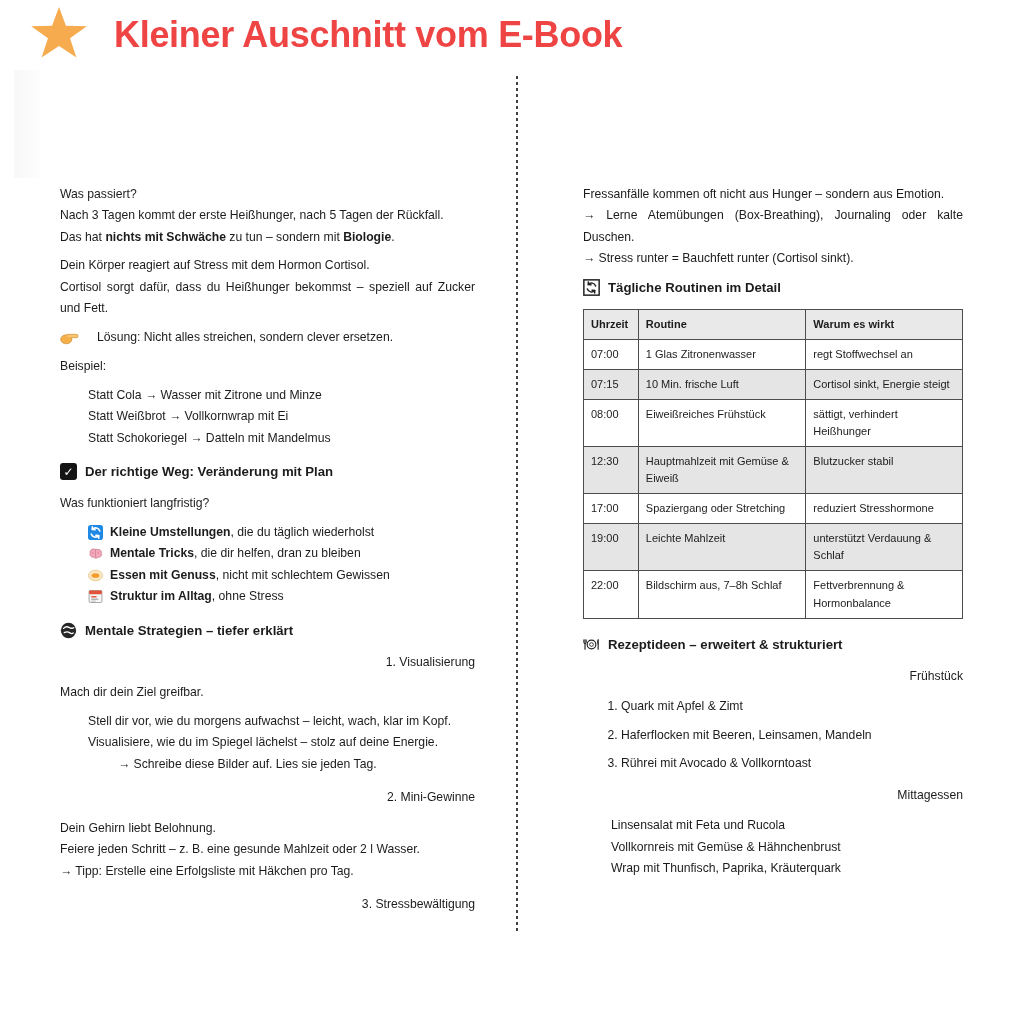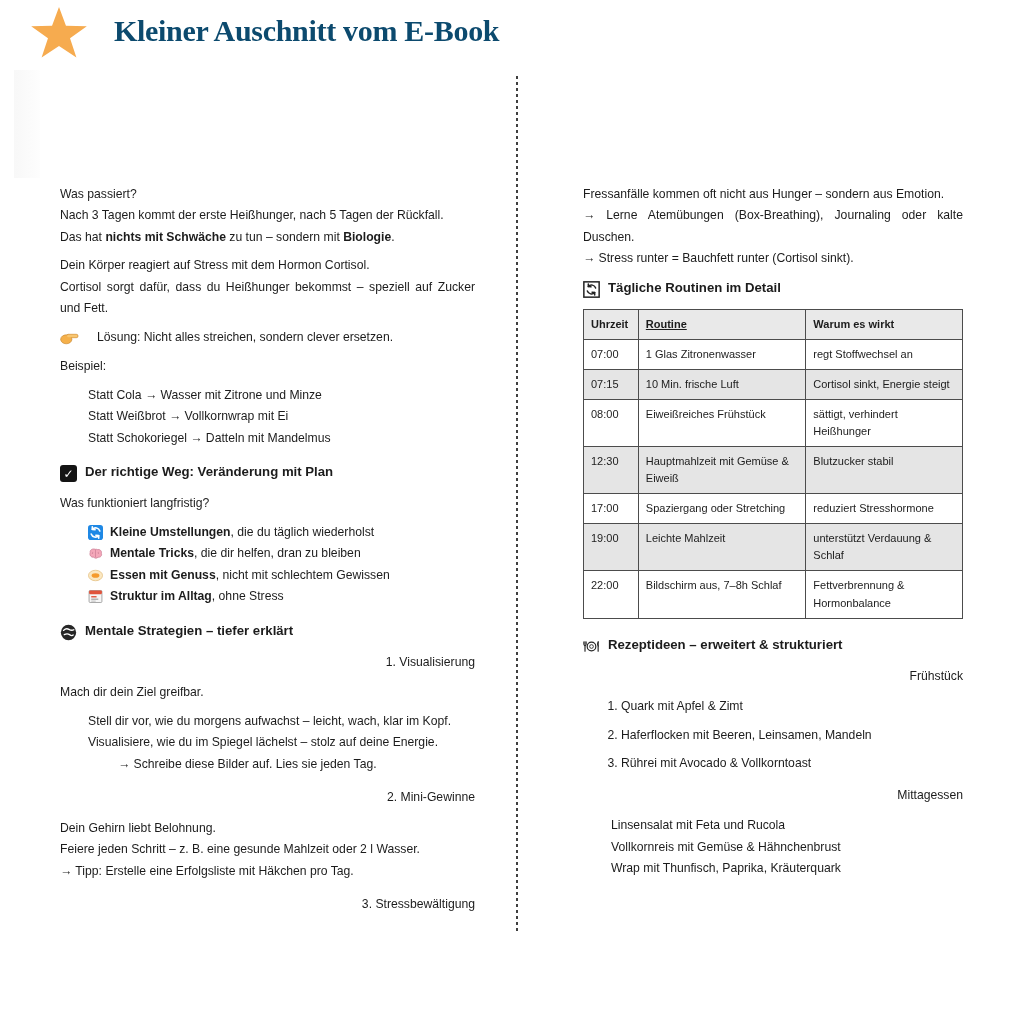--- a/index.html
+++ b/index.html
@@ -8,21 +8,21 @@
     font-family:"Liberation Sans","DejaVu Sans",sans-serif;
     color:#1c1c1c;font-size:12.2px;line-height:1.76;
     -webkit-font-smoothing:antialiased;
   }
   .star{
     position:absolute;left:30px;top:7px;width:58px;height:55px;background:#F6AB4F;
     clip-path:polygon(50% 0%,62% 34%,98% 35%,69% 57%,80% 92%,50% 71%,20% 92%,31% 57%,2% 35%,38% 34%);
   }
   .title{
     position:absolute;left:114px;top:13px;margin:0;
-    font-size:30px;font-weight:800;letter-spacing:-0.3px;color:#0c4a6e;line-height:1.2;font-family:Liberation Serif, serif;
+    font-size:36px;font-weight:800;letter-spacing:-0.3px;color:#ef4444;line-height:1.2;
   }
   .artifact{
     position:absolute;left:14px;top:70px;width:26px;height:108px;
     background:linear-gradient(to right,#f2f2f2,#fcfcfc);opacity:.55;
   }
   .divider{
     position:absolute;left:516px;top:76px;width:2px;height:858px;
     background:repeating-linear-gradient(to bottom,#3f3f3f 0 3px,transparent 3px 6px);
   }
   .col{position:absolute;top:184px;}
@@ -30,34 +30,34 @@
   .col-right{left:583px;width:380px;}
   .blk{margin:0 0 7px 0;}
   .line{display:block;}
   .nowrap{white-space:nowrap;}
   .just{text-align:justify;}
   .indent{padding-left:28px;}
   .indent-more{padding-left:30px;}
   .mb-lg{margin-bottom:12px;}
   b{font-weight:bold;}
   .italic-title{margin:10px 0 9px 0;text-align:right;}
-  .hrow{display:flex;align-items:flex-end;gap:8px;margin:7px 0 11px 0;font-size:13.2px;font-weight:bold;line-height:1.6;}
+  .hrow{display:flex;align-items:center;gap:8px;margin:7px 0 11px 0;font-size:13.2px;font-weight:bold;line-height:1.6;}
   .irow{display:flex;align-items:center;gap:7px;}
   .iconrow-block{margin:0 0 12px 0;}
   .checkbox{width:17px;height:17px;background:#141414;border-radius:3px;display:inline-flex;align-items:center;justify-content:center;flex:0 0 auto;}
   .checkbox .check{color:#fff;font-size:12px;font-weight:bold;line-height:1;}
   .icon15{width:15px;height:15px;flex:0 0 auto;display:inline-block;}
   .icon17{width:17px;height:17px;flex:0 0 auto;display:inline-block;}
   .finger{width:19px;height:14px;flex:0 0 auto;display:inline-block;}
   .solrow{display:flex;align-items:center;gap:18px;margin:0 0 8px 0;}
   table{border-collapse:collapse;margin:4px 0 15px 0;font-size:11px;line-height:1.55;}
   th,td{border:1px solid #4c4c4c;padding:6px 7px;vertical-align:top;text-align:left;font-weight:normal;}
   th{font-weight:bold;background:#e9e9e9;}
   tr.alt td{background:#e5e5e5;}
-  .w1{width:40px;} .w2{width:158px;text-decoration:underline;} .w3{width:146px;}
+  .w1{width:40px;} .w2{width:158px;} .w3{width:146px;}
   ol{margin:0 0 4px 0;padding-left:31px;}
   ol li{margin:7px;}
 </style>
 </head>
 <body>
 
 <div class="star"></div>
 <h1 class="title">Kleiner Auschnitt vom E-Book</h1>
 <div class="artifact"></div>
 <div class="divider"></div>

